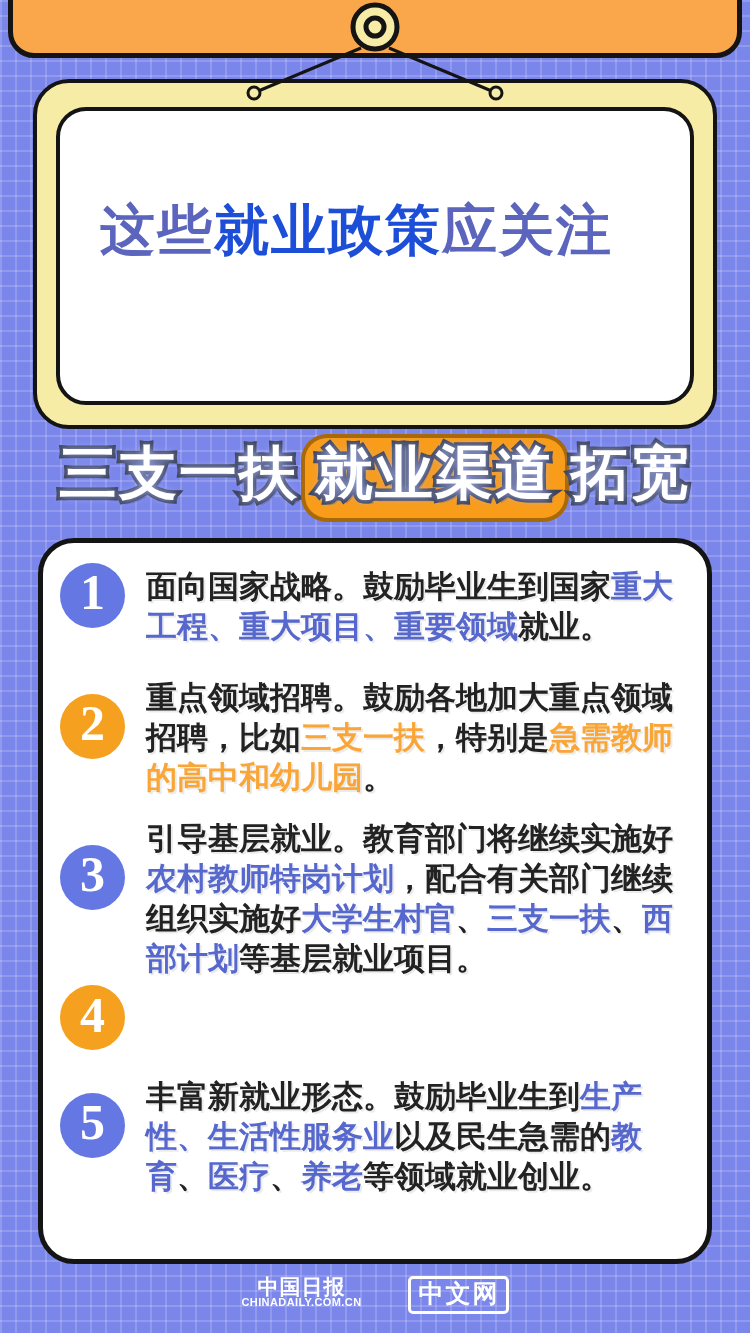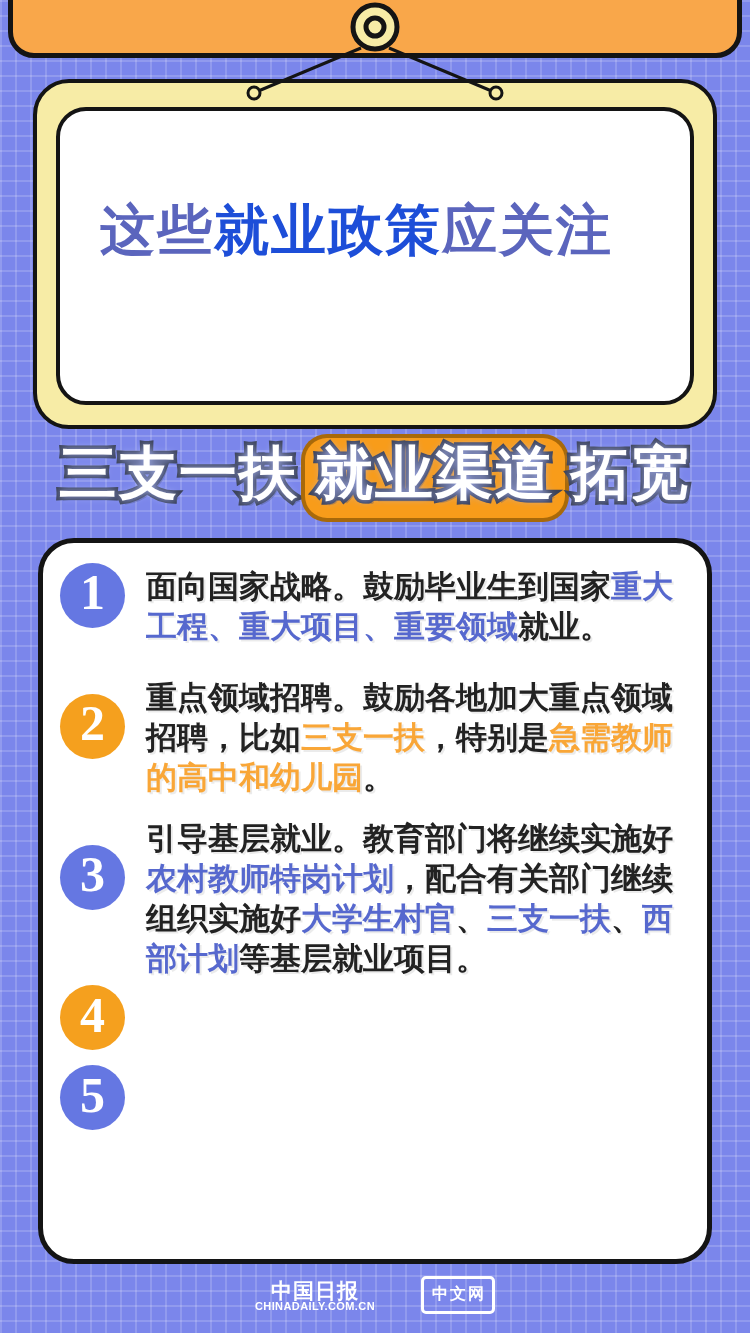--- a/index.html
+++ b/index.html
@@ -119,37 +119,37 @@
     color:#222222;
     text-shadow:2px 2px 0 rgba(0,0,0,0.08);
   }
   .seg-k { color:#222222; }
   .seg-b { color:#5668ce; }
   .seg-o { color:#f9a637; }
 
   
   .footer-logo {
     position:absolute; left:0; right:0; top:1276px;
-    display:flex; justify-content:center; align-items:center;
+    display:flex; justify-content:center; 
     color:#ffffff; z-index:3;gap:40px;
   }
   .logo-left { text-align:center; margin-right:6px; }
   .logo-cn {
     font-family:"Liberation Serif","DejaVu Serif",serif;
     font-weight:700; font-size:21px; letter-spacing:1px; line-height:22px;
   }
   .logo-en {
     font-size:11px; font-weight:700; letter-spacing:0.4px; line-height:8px;
     font-family:"Liberation Sans","DejaVu Sans",sans-serif;
   }
   .logo-box {
     border:3px solid #ffffff;
     border-radius:5px;
     font-family:"Liberation Serif","DejaVu Serif",serif;
-    font-weight:700; font-size:16px; letter-spacing:2px;
+    font-weight:700; font-size:25px; letter-spacing:2px;
     padding:0 6px 3px 8px;
     line-height:29px;
   }
 </style>
 </head>
 <body>
 
 <div class="poster">
 
   <div class="top-bar"></div>
@@ -187,20 +187,21 @@
       <div class="num-circle" data-color="blue">3</div>
       <p class="item-text"><span class="seg-k">引导基层就业。教育部门将继续实施好</span><span class="seg-b">农村教师特岗计划</span><span class="seg-k">，配合有关部门继续组织实施好</span><span class="seg-b">大学生村官</span><span class="seg-k">、</span><span class="seg-b">三支一扶</span><span class="seg-k">、</span><span class="seg-b">西部计划</span><span class="seg-k">等基层就业项目。</span></p>
     </div>
 
     <div class="item item-4">
       <div class="num-circle" data-color="orange">4</div>
     </div>
 
     <div class="item item-5">
       <div class="num-circle" data-color="blue">5</div>
+      <p class="item-text"><span class="seg-k">丰富新就业形态。鼓励毕业生到</span><span class="seg-b">生产性、生活性服务业</span><span class="seg-k">以及民生急需的</span><span class="seg-b">教育</span><span class="seg-k">、</span><span class="seg-b">医疗</span><span class="seg-k">、</span><span class="seg-b">养老</span><span class="seg-k">等领域就业创业。</span></p>
     </div>
 
   </div>
 
   <div class="footer-logo">
     <div class="logo-left">
       <div class="logo-cn">中国日报</div>
       <div class="logo-en">CHINADAILY.COM.CN</div>
     </div>
     <div class="logo-box">中文网</div>

